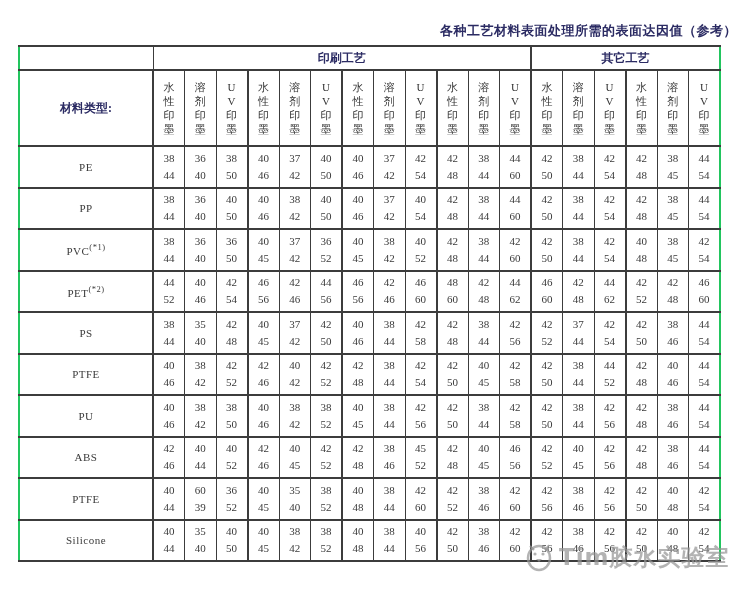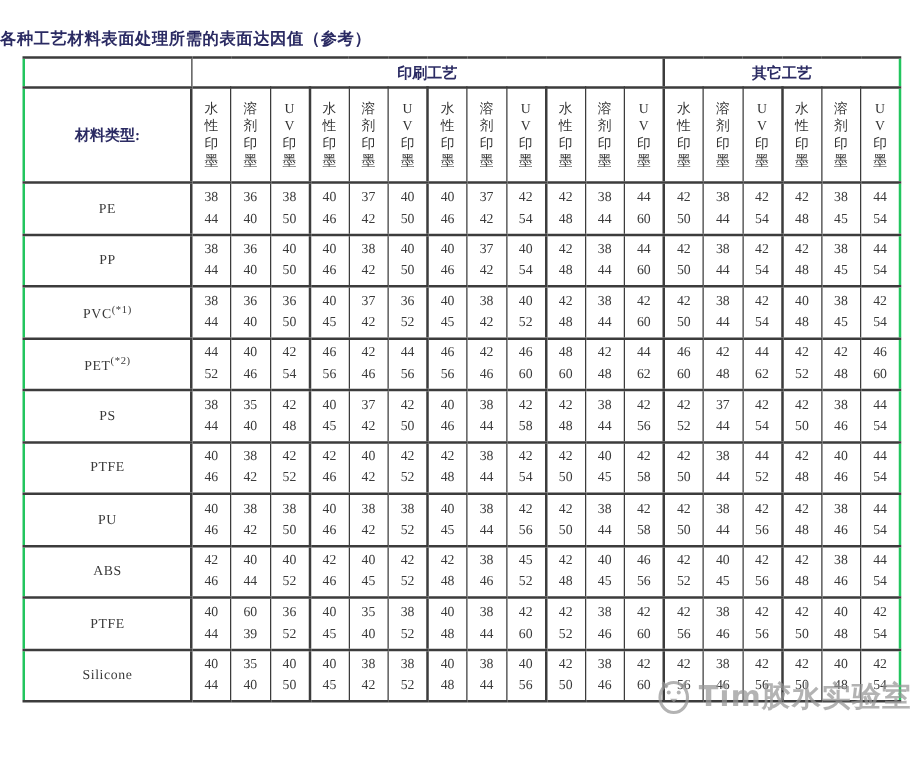--- a/index.html
+++ b/index.html
@@ -2,21 +2,21 @@
 <html><head>
 <meta charset="utf-8">
 <style>
   html,body { margin:0; padding:0; }
   body {
     width:737px; height:607px; background:#ffffff; position:relative;
     font-family:"Liberation Serif","DejaVu Serif",serif;
     overflow:hidden;
   }
   .page-title {
-    position:absolute; top:22px; left:0; width:737px; text-align:left;
+    position:absolute; top:22px; left:0; width:737px; text-align:right;
     font-size:13px; font-weight:bold; color:#2b2b63; letter-spacing:0.5px;
   }
   table.dyne {
     position:absolute; left:18px; top:45px; width:701px;
     border-collapse:collapse; table-layout:fixed;
     border:2px solid #22c55e;
   }
   table.dyne th, table.dyne td {
     border:1px solid #3c3c3c;
     border-top-width:2px; border-bottom-width:2px;

